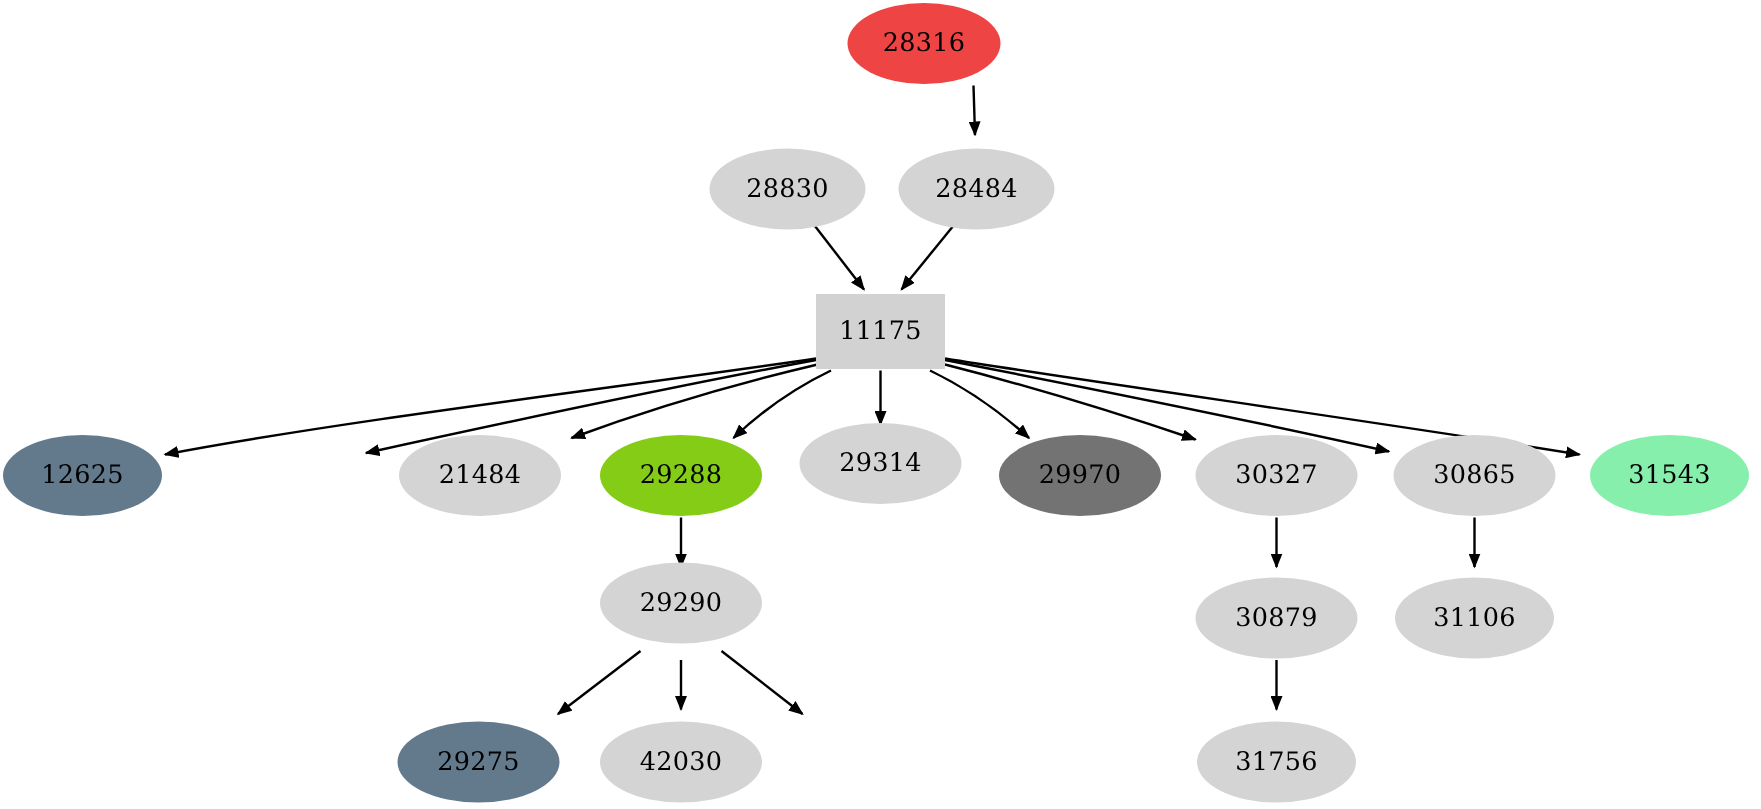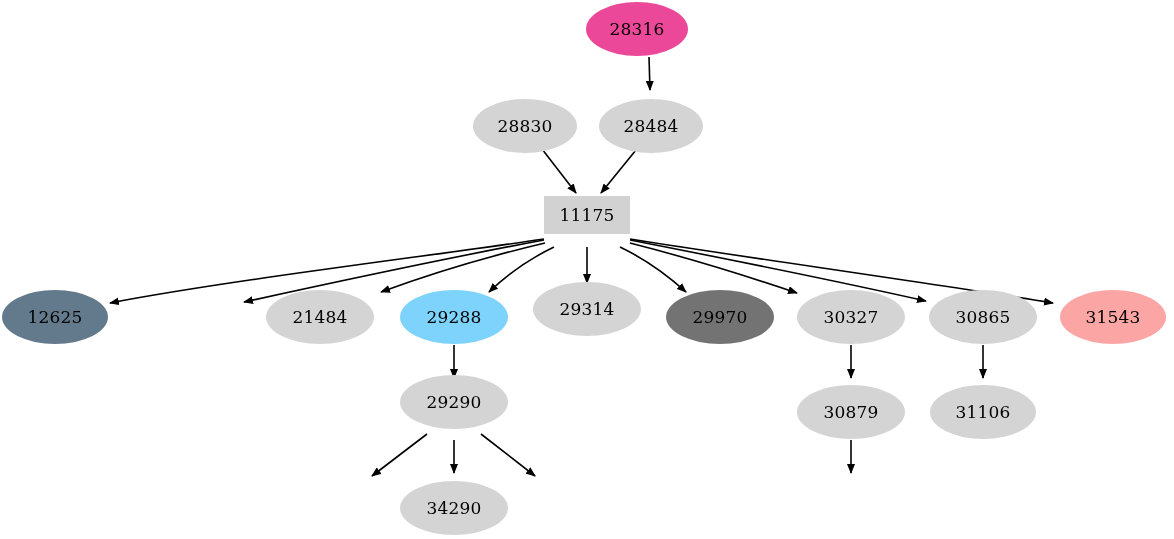--- a/index.html
+++ b/index.html
@@ -79,63 +79,69 @@
         <path d="M 851,345 L 851,378" fill="none" stroke="#000000" stroke-width="1.6" marker-end="url(#arrowhead)"></path>
         <path d="M 983,345 L 983,378" fill="none" stroke="#000000" stroke-width="1.6" marker-end="url(#arrowhead)"></path>
         <path d="M 427,434 L 372,476" fill="none" stroke="#000000" stroke-width="1.6" marker-end="url(#arrowhead)"></path>
         <path d="M 454,440 L 454,473" fill="none" stroke="#000000" stroke-width="1.6" marker-end="url(#arrowhead)"></path>
         <path d="M 481,434 L 535,476" fill="none" stroke="#000000" stroke-width="1.6" marker-end="url(#arrowhead)"></path>
         <path d="M 851,440 L 851,473" fill="none" stroke="#000000" stroke-width="1.6" marker-end="url(#arrowhead)"></path>
       </g>
   </svg>
 
   <div id="node-layer">
-      <div class="node ellipse" style="left: 586px; top: 2px; width: 102px; height: 54px; background: #ec4899;">
+      <div class="node ellipse" style="left: 565px; top: 2px; width: 102px; height: 54px; background: #ef4444;">
         <span class="node-label">28316</span>
       </div>
       <div class="node ellipse" style="left: 473px; top: 99px; width: 104px; height: 54px; background: rgb(212, 212, 212);">
         <span class="node-label">28830</span>
       </div>
       <div class="node ellipse" style="left: 599px; top: 99px; width: 104px; height: 54px; background: rgb(212, 212, 212);">
         <span class="node-label">28484</span>
       </div>
-      <div class="node box" style="left: 544px; top: 196px; width: 86px; height: 38px; background: rgb(210, 210, 210);">
+      <div class="node box" style="left: 544px; top: 196px; width: 86px; height: 50px; background: rgb(210, 210, 210);">
         <span class="node-label">11175</span>
       </div>
       <div class="node ellipse" style="left: 2px; top: 290px; width: 106px; height: 54px; background: rgb(99, 121, 140); align-items: center;">
         <span class="node-label">12625</span>
       </div>
       <div class="node ellipse" style="left: 266px; top: 290px; width: 108px; height: 54px; background: rgb(212, 212, 212);">
         <span class="node-label">21484</span>
       </div>
-      <div class="node ellipse" style="left: 400px; top: 290px; width: 108px; height: 54px; background: #7dd3fc;">
+      <div class="node ellipse" style="left: 400px; top: 290px; width: 108px; height: 54px; background: #84cc16;">
         <span class="node-label">29288</span>
       </div>
       <div class="node ellipse" style="left: 533px; top: 282px; width: 108px; height: 54px; background: rgb(212, 212, 212);">
         <span class="node-label">29314</span>
       </div>
       <div class="node ellipse" style="left: 666px; top: 290px; width: 108px; height: 54px; background: #737373;">
         <span class="node-label">29970</span>
       </div>
       <div class="node ellipse" style="left: 797px; top: 290px; width: 108px; height: 54px; background: rgb(212, 212, 212);">
         <span class="node-label">30327</span>
       </div>
       <div class="node ellipse" style="left: 929px; top: 290px; width: 108px; height: 54px; background: rgb(212, 212, 212);">
         <span class="node-label">30865</span>
       </div>
-      <div class="node ellipse" style="left: 1060px; top: 290px; width: 106px; height: 54px; background: #fca5a5; text-align: right;">
+      <div class="node ellipse" style="left: 1060px; top: 290px; width: 106px; height: 54px; background: #86efac; text-align: right;">
         <span class="node-label">31543</span>
       </div>
       <div class="node ellipse" style="left: 400px; top: 375px; width: 108px; height: 54px; background: rgb(212, 212, 212);">
         <span class="node-label">29290</span>
       </div>
       <div class="node ellipse" style="left: 797px; top: 385px; width: 108px; height: 54px; background: rgb(212, 212, 212);">
         <span class="node-label">30879</span>
       </div>
       <div class="node ellipse" style="left: 930px; top: 385px; width: 106px; height: 54px; background: rgb(212, 212, 212);">
         <span class="node-label">31106</span>
       </div>
+      <div class="node ellipse" style="left: 265px; top: 481px; width: 108px; height: 54px; background: rgb(99, 121, 140);">
+        <span class="node-label">29275</span>
+      </div>
       <div class="node ellipse" style="left: 400px; top: 481px; width: 108px; height: 54px; background: rgb(212, 212, 212);">
-        <span class="node-label">34290</span>
+        <span class="node-label">42030</span>
+      </div>
+      <div class="node ellipse" style="left: 798px; top: 481px; width: 106px; height: 54px; background: rgb(212, 212, 212);">
+        <span class="node-label">31756</span>
       </div>
     </div>
 
 </div>
 
 </body></html>

